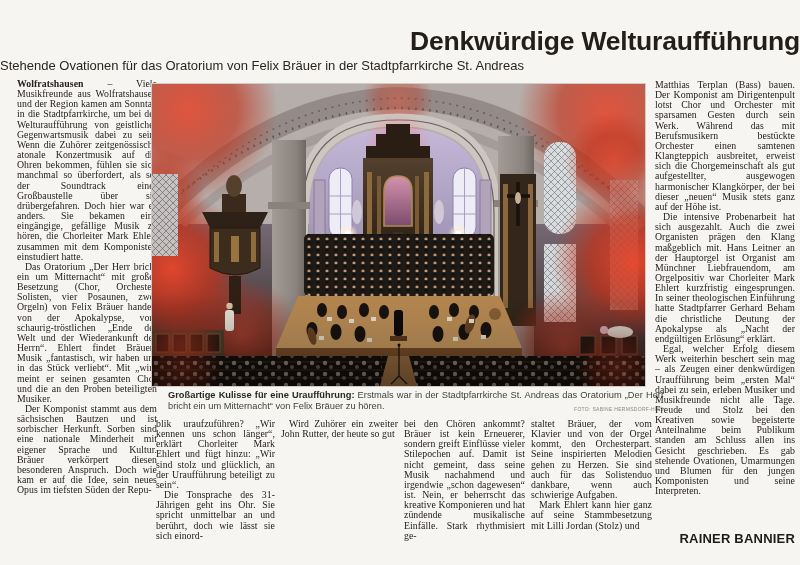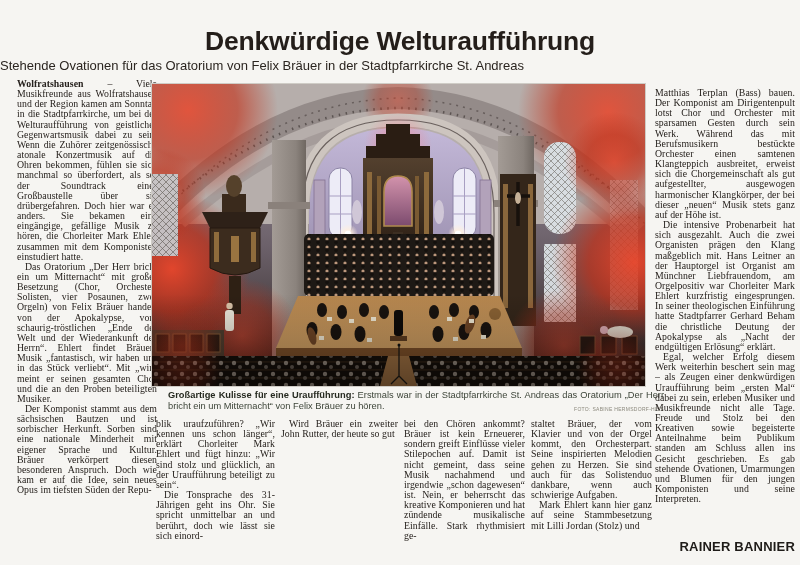--- a/index.html
+++ b/index.html
@@ -1,32 +1,32 @@
 <!DOCTYPE html>
 <html lang="de"><head>
 <meta charset="utf-8">
 <style>
   html,body{margin:0;padding:0;background:#e9e7e3;}
   .page{position:relative;width:800px;height:565px;background:#f6f5f2;
         font-family:"Liberation Serif",serif;color:#26211d;overflow:hidden;}
-  .headline{position:absolute;left:0;top:26px;width:100%;margin:0;text-align:center;
+  .headline{position:absolute;left:0;top:26px;width:100%;margin:0;text-align:right;
         font-family:"Liberation Sans",sans-serif;font-weight:700;font-size:26.5px;
         letter-spacing:-0.2px;color:#241e1a;}
   .subheadline{position:absolute;left:0;top:58px;width:100%;margin:0;text-align:left;
         font-family:"Liberation Sans",sans-serif;font-weight:400;font-size:13px;color:#2b2520;}
   .col{position:absolute;text-align:justify;font-size:9.8px;line-height:10.15px;
         letter-spacing:0.05px;overflow:hidden;hyphens:auto;-webkit-hyphens:auto;}
   .col p{margin:0;}
   .col p.ind{text-indent:8px;}
   #col1{left:17px;top:79px;width:140px;height:466px;}
   #col2{left:156px;top:419px;width:119px;height:127px;}
   #col3{left:281px;top:419px;width:117px;height:127px;}
   #col4{left:404px;top:419px;width:121px;height:127px;}
   #col5{left:531px;top:419px;width:121px;height:127px;}
-  #col6{left:655px;top:88px;width:140px;height:465px;}
+  #col6{left:655px;top:80px;width:140px;height:465px;}
   .dateline{font-weight:700;}
   #photo{position:absolute;left:152px;top:84px;width:493px;height:302px;margin:0;
         outline:1px solid #cfccc6;background:#3a3138;}
   .caption{position:absolute;left:168px;top:390px;width:496px;
         font-family:"Liberation Sans",sans-serif;font-size:9.3px;line-height:11px;
         color:#3c4438;text-align:justify;}
   .cap-lead{font-weight:700;color:#262a20;}
   .credit{position:absolute;right:0;top:14px;font-family:"Liberation Sans",sans-serif;
         font-size:5px;letter-spacing:0.3px;color:#8b887c;}
   .byline{position:absolute;right:0;bottom:1px;font-family:"Liberation Sans",sans-serif;
@@ -246,21 +246,21 @@
     <span class="cap-lead">Großartige Kulisse für eine Uraufführung:</span>
     <span>Erstmals war in der Stadtpfarrkirche St. Andreas das Oratorium „Der Herr bricht ein um Mitternacht“ von Felix Bräuer zu hören.</span>
     <span class="credit">FOTO: SABINE HERMSDORF-HISS</span>
   </div>
 
   <div class="col" id="col2">
     <p>blik uraufzuführen? „Wir kennen uns schon länger“, erklärt Chorleiter Mark Ehlert und fügt hinzu: „Wir sind stolz und glücklich, an der Uraufführung beteiligt zu sein“.</p>
     <p class="ind">Die Tonsprache des 31-Jährigen geht ins Ohr. Sie spricht unmittelbar an und berührt, doch wie lässt sie sich einord-</p>
   </div>
   <div class="col" id="col3">
-    <p class="ind">Wird Bräuer ein zweiter John Rutter, der heute so gut</p>
+    <p class="ind">Wird Zuhörer ein zweiter John Rutter, der heute so gut</p>
   </div>
   <div class="col" id="col4">
     <p>bei den Chören ankommt? Bräuer ist kein Erneuerer, sondern greift Einflüsse vieler Stilepochen auf. Damit ist nicht gemeint, dass seine Musik nachahmend und irgendwie „schon dagewesen“ ist. Nein, er beherrscht das kreative Komponieren und hat zündende musikalische Einfälle. Stark rhythmisiert ge-</p>
   </div>
   <div class="col" id="col5">
     <p>staltet Bräuer, der vom Klavier und von der Orgel kommt, den Orchesterpart. Seine inspirierten Melodien gehen zu Herzen. Sie sind auch für das Solistenduo dankbare, wenn auch schwierige Aufgaben.</p>
     <p class="ind">Mark Ehlert kann hier ganz auf seine Stammbesetzung mit Lilli Jordan (Stolz) und</p>
   </div>
   <div class="col" id="col6">
     <p>Matthias Terplan (Bass) bauen. Der Komponist am Dirigentenpult lotst Chor und Orchester mit sparsamen Gesten durch sein Werk. Während das mit Berufsmusikern bestückte Orchester einen samtenen Klangteppich ausbreitet, erweist sich die Chorgemeinschaft als gut aufgestellter, ausgewogen harmonischer Klangkörper, der bei dieser „neuen“ Musik stets ganz auf der Höhe ist.</p>

